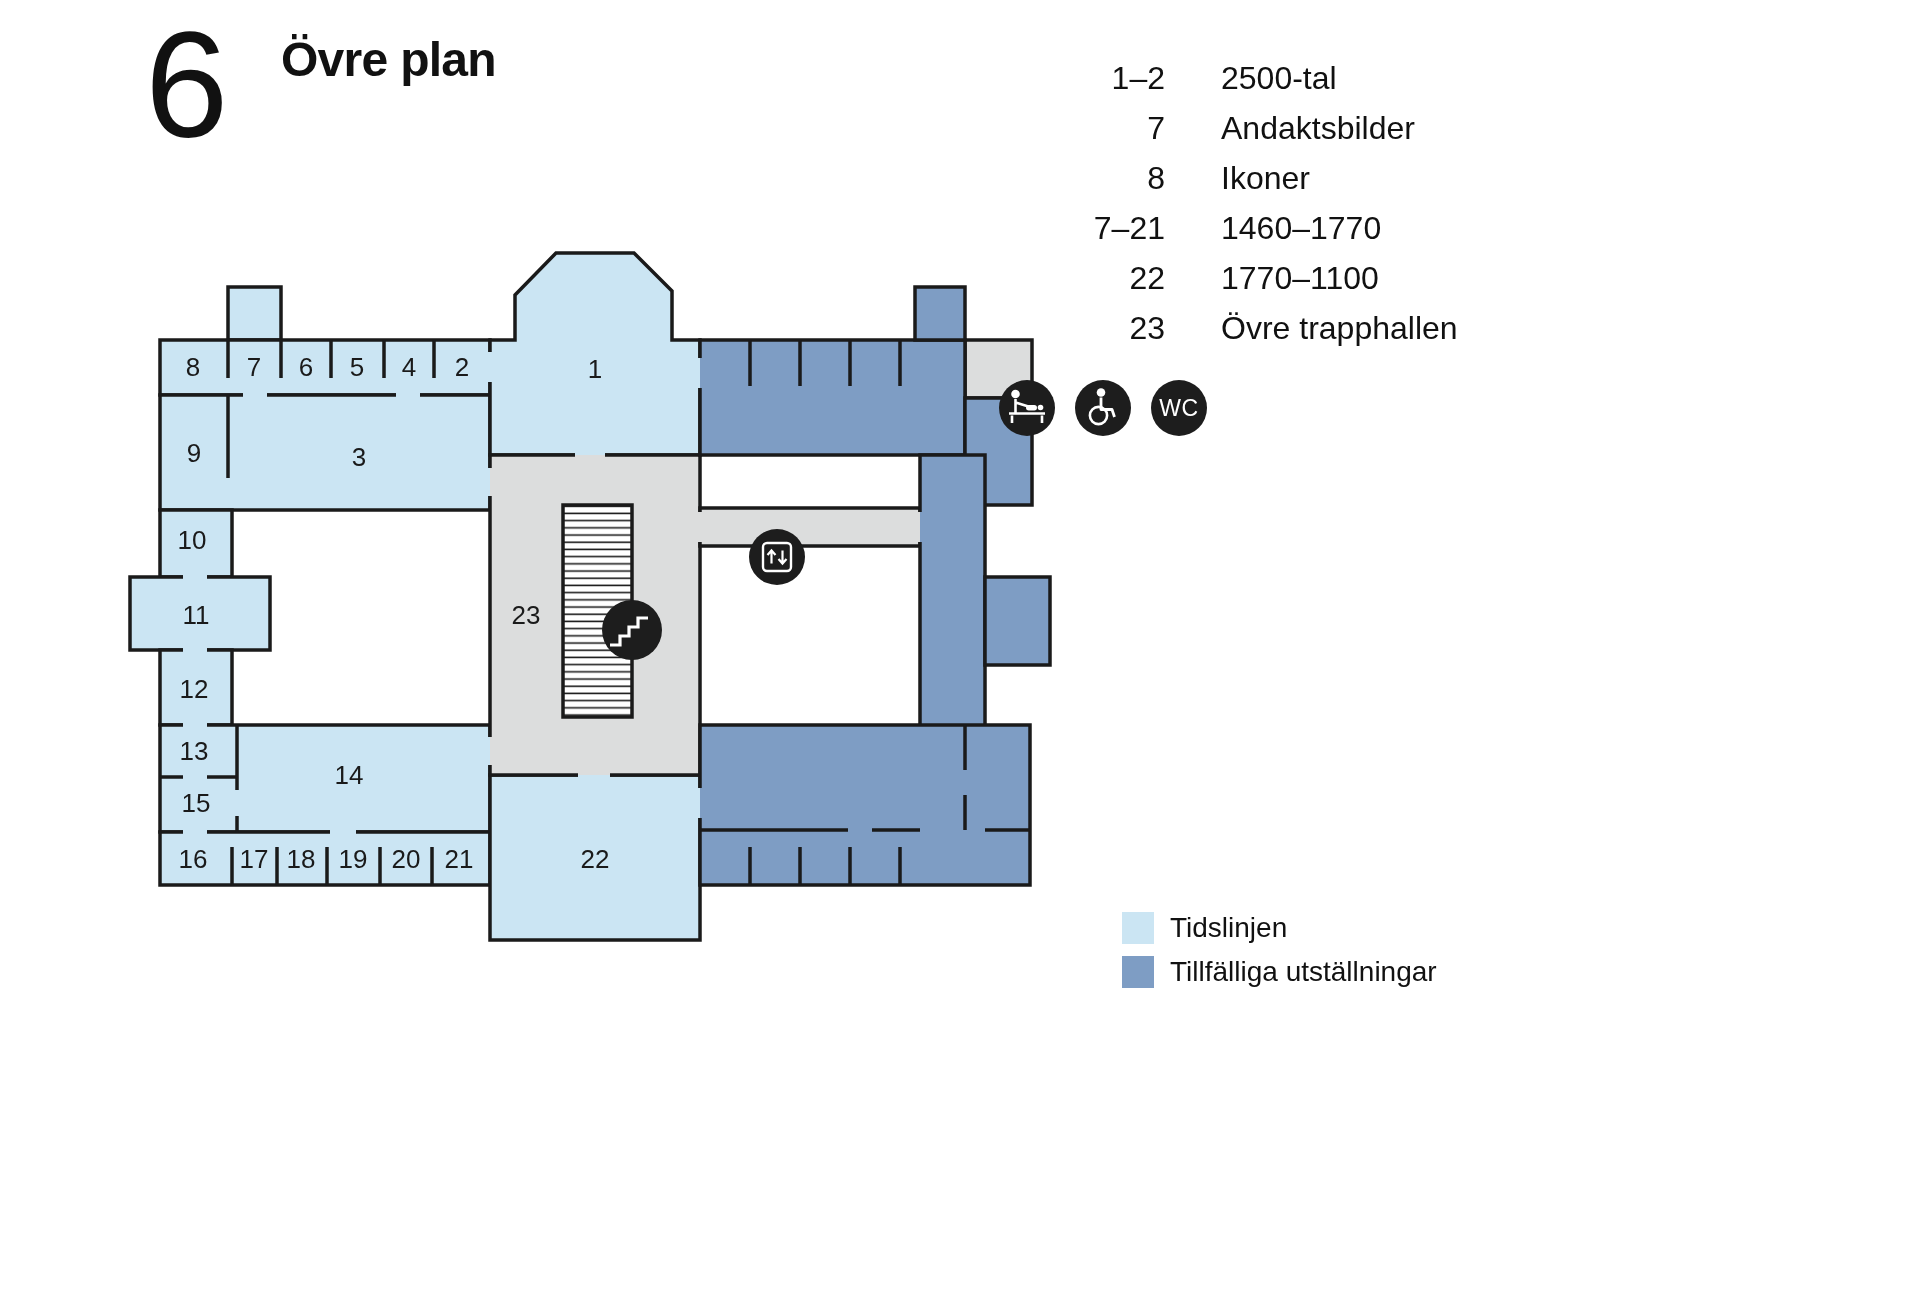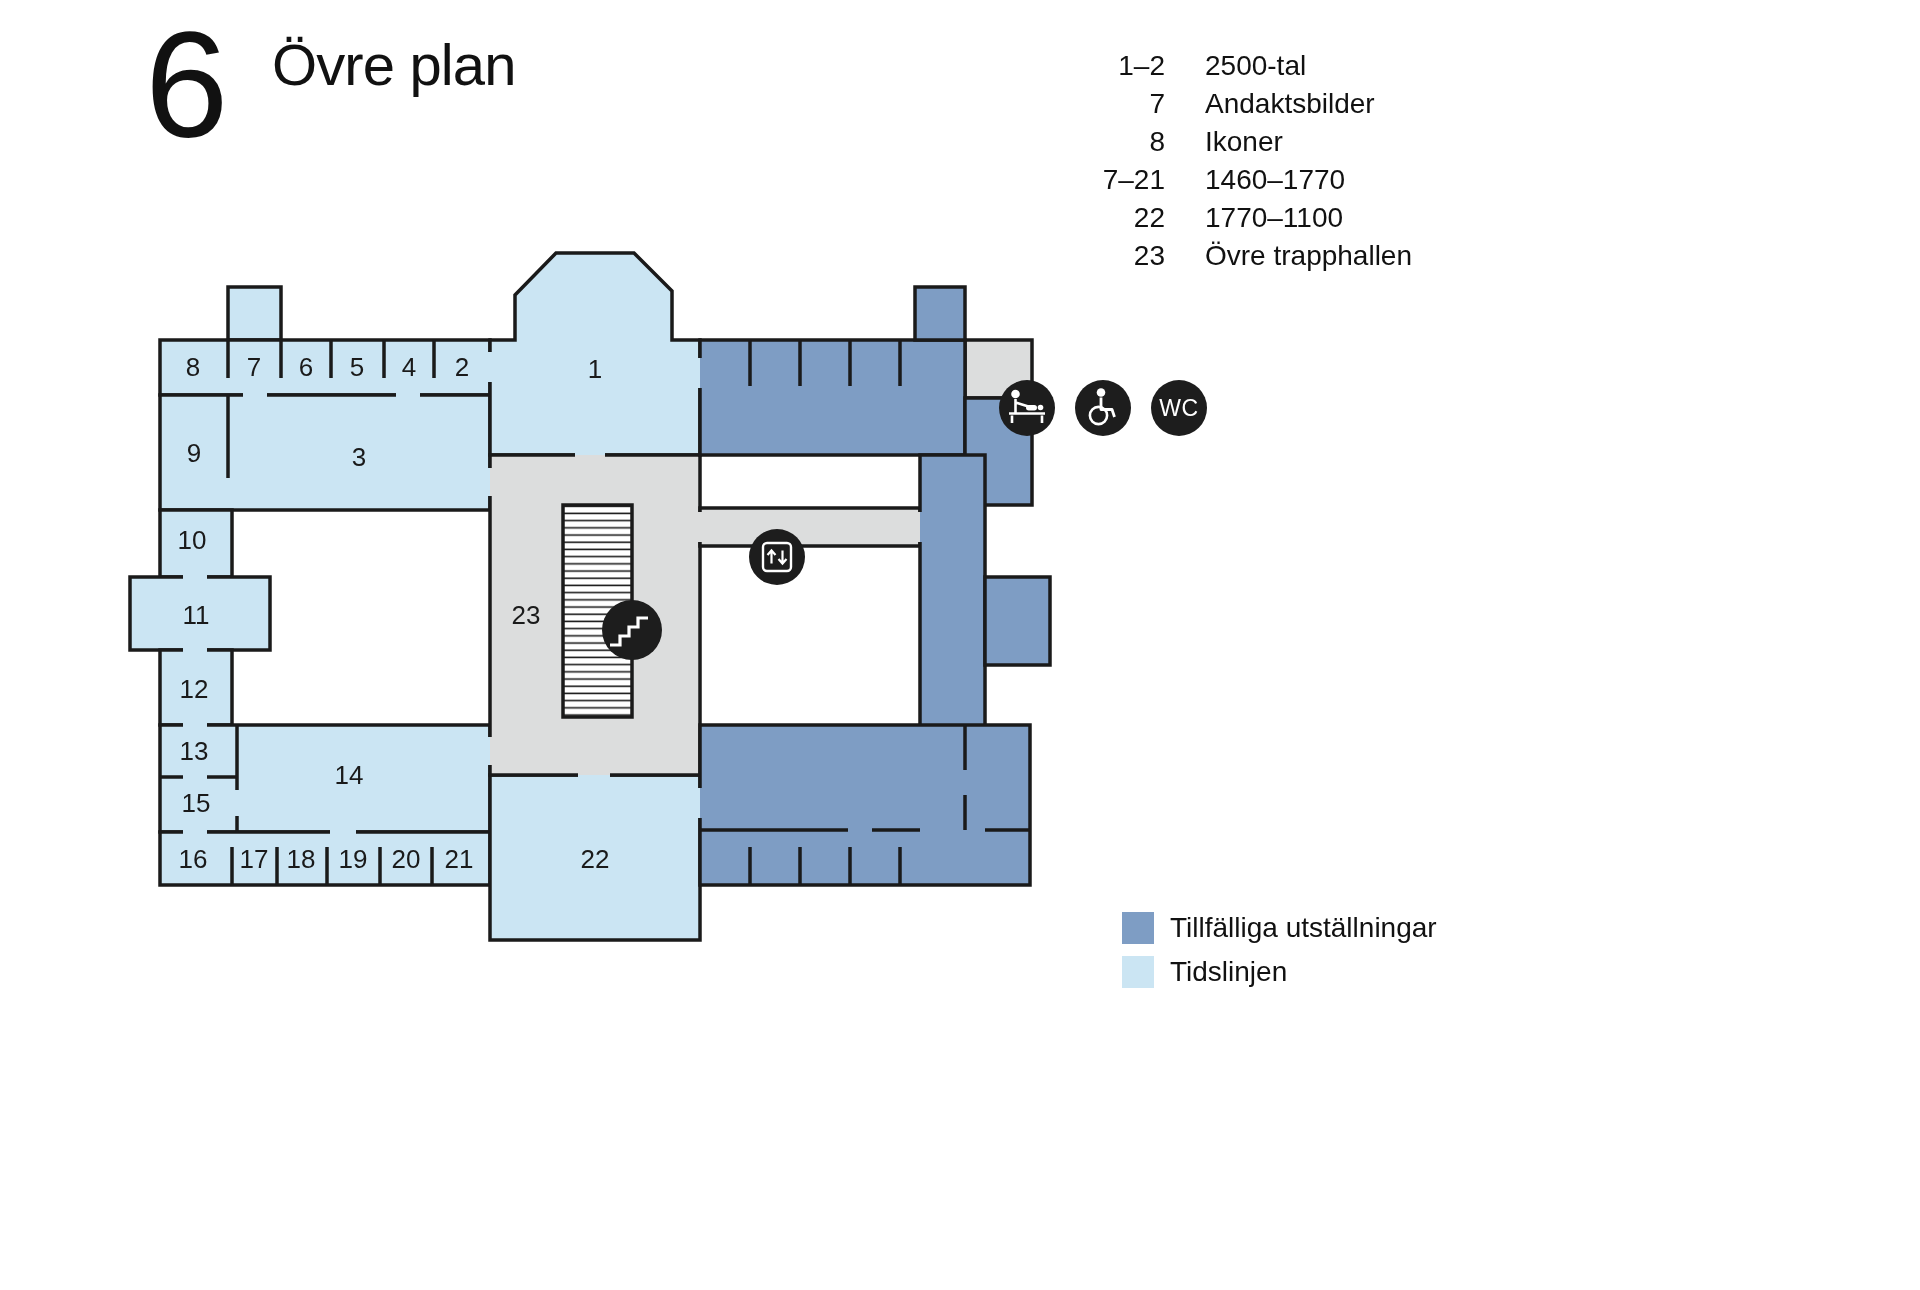--- a/index.html
+++ b/index.html
@@ -6,27 +6,27 @@
   .canvas {
     position:relative; width:1920px; height:1290px; background:#ffffff;
     font-family:"Liberation Sans","DejaVu Sans",sans-serif; color:#111;
     overflow:hidden;
   }
   .floor-number {
     position:absolute; left:145px; top:10px;
     font-size:150px; line-height:1; font-weight:400; letter-spacing:-0.02em;
   }
   .page-title {
-    position:absolute; left:272px; top:36px;
-    font-size:58px; line-height:1; font-weight:400; letter-spacing:-0.015em;
+    position:absolute; left:281px; top:36px;
+    font-size:48px; line-height:1; font-weight:700; letter-spacing:-0.015em;
   }
   .room-legend { position:absolute; left:940px; top:47px; }
   .rl-row {
-    display:grid; grid-template-columns:225px 1fr; column-gap:40px;
-    height:38px; align-items:center; font-size:28px; line-height:38px;
+    display:grid; grid-template-columns:225px 1fr; column-gap:56px;
+    height:38px; align-items:center; font-size:32px; line-height:38px;margin-top:12px;
   }
   .rl-rooms { text-align:right; }
   .color-legend { position:absolute; left:1122px; top:912px; display:flex; flex-direction:column; gap:12px; }
   .cl-row { display:flex; align-items:center; gap:16px; font-size:28px; }
   .cl-row svg { display:block; }
   .plan-svg { position:absolute; left:0; top:0; }
   .room-num text {
     font-family:"Liberation Sans","DejaVu Sans",sans-serif;
     font-size:26px; fill:#1a1a1a; text-anchor:middle;
   }
@@ -195,25 +195,25 @@
       <text x="406" y="868">20</text>
       <text x="459" y="868">21</text>
       <text x="595" y="868">22</text>
       <text x="526" y="624">23</text>
     </g>
   </svg>
 
   <div class="color-legend">
     <div class="cl-row">
       <svg width="32" height="32">
+        <rect width="32" height="32" fill="#cbe5f3"></rect>
+      </svg>
+      <span>Tidslinjen</span>
+    </div>
+    <div class="cl-row">
+      <svg width="32" height="32">
         <rect width="32" height="32" fill="#7e9dc4"></rect>
       </svg>
       <span>Tillfälliga utställningar</span>
     </div>
-    <div class="cl-row">
-      <svg width="32" height="32">
-        <rect width="32" height="32" fill="#cbe5f3"></rect>
-      </svg>
-      <span>Tidslinjen</span>
-    </div>
   </div>
 
 </div>
 
 </body></html>

